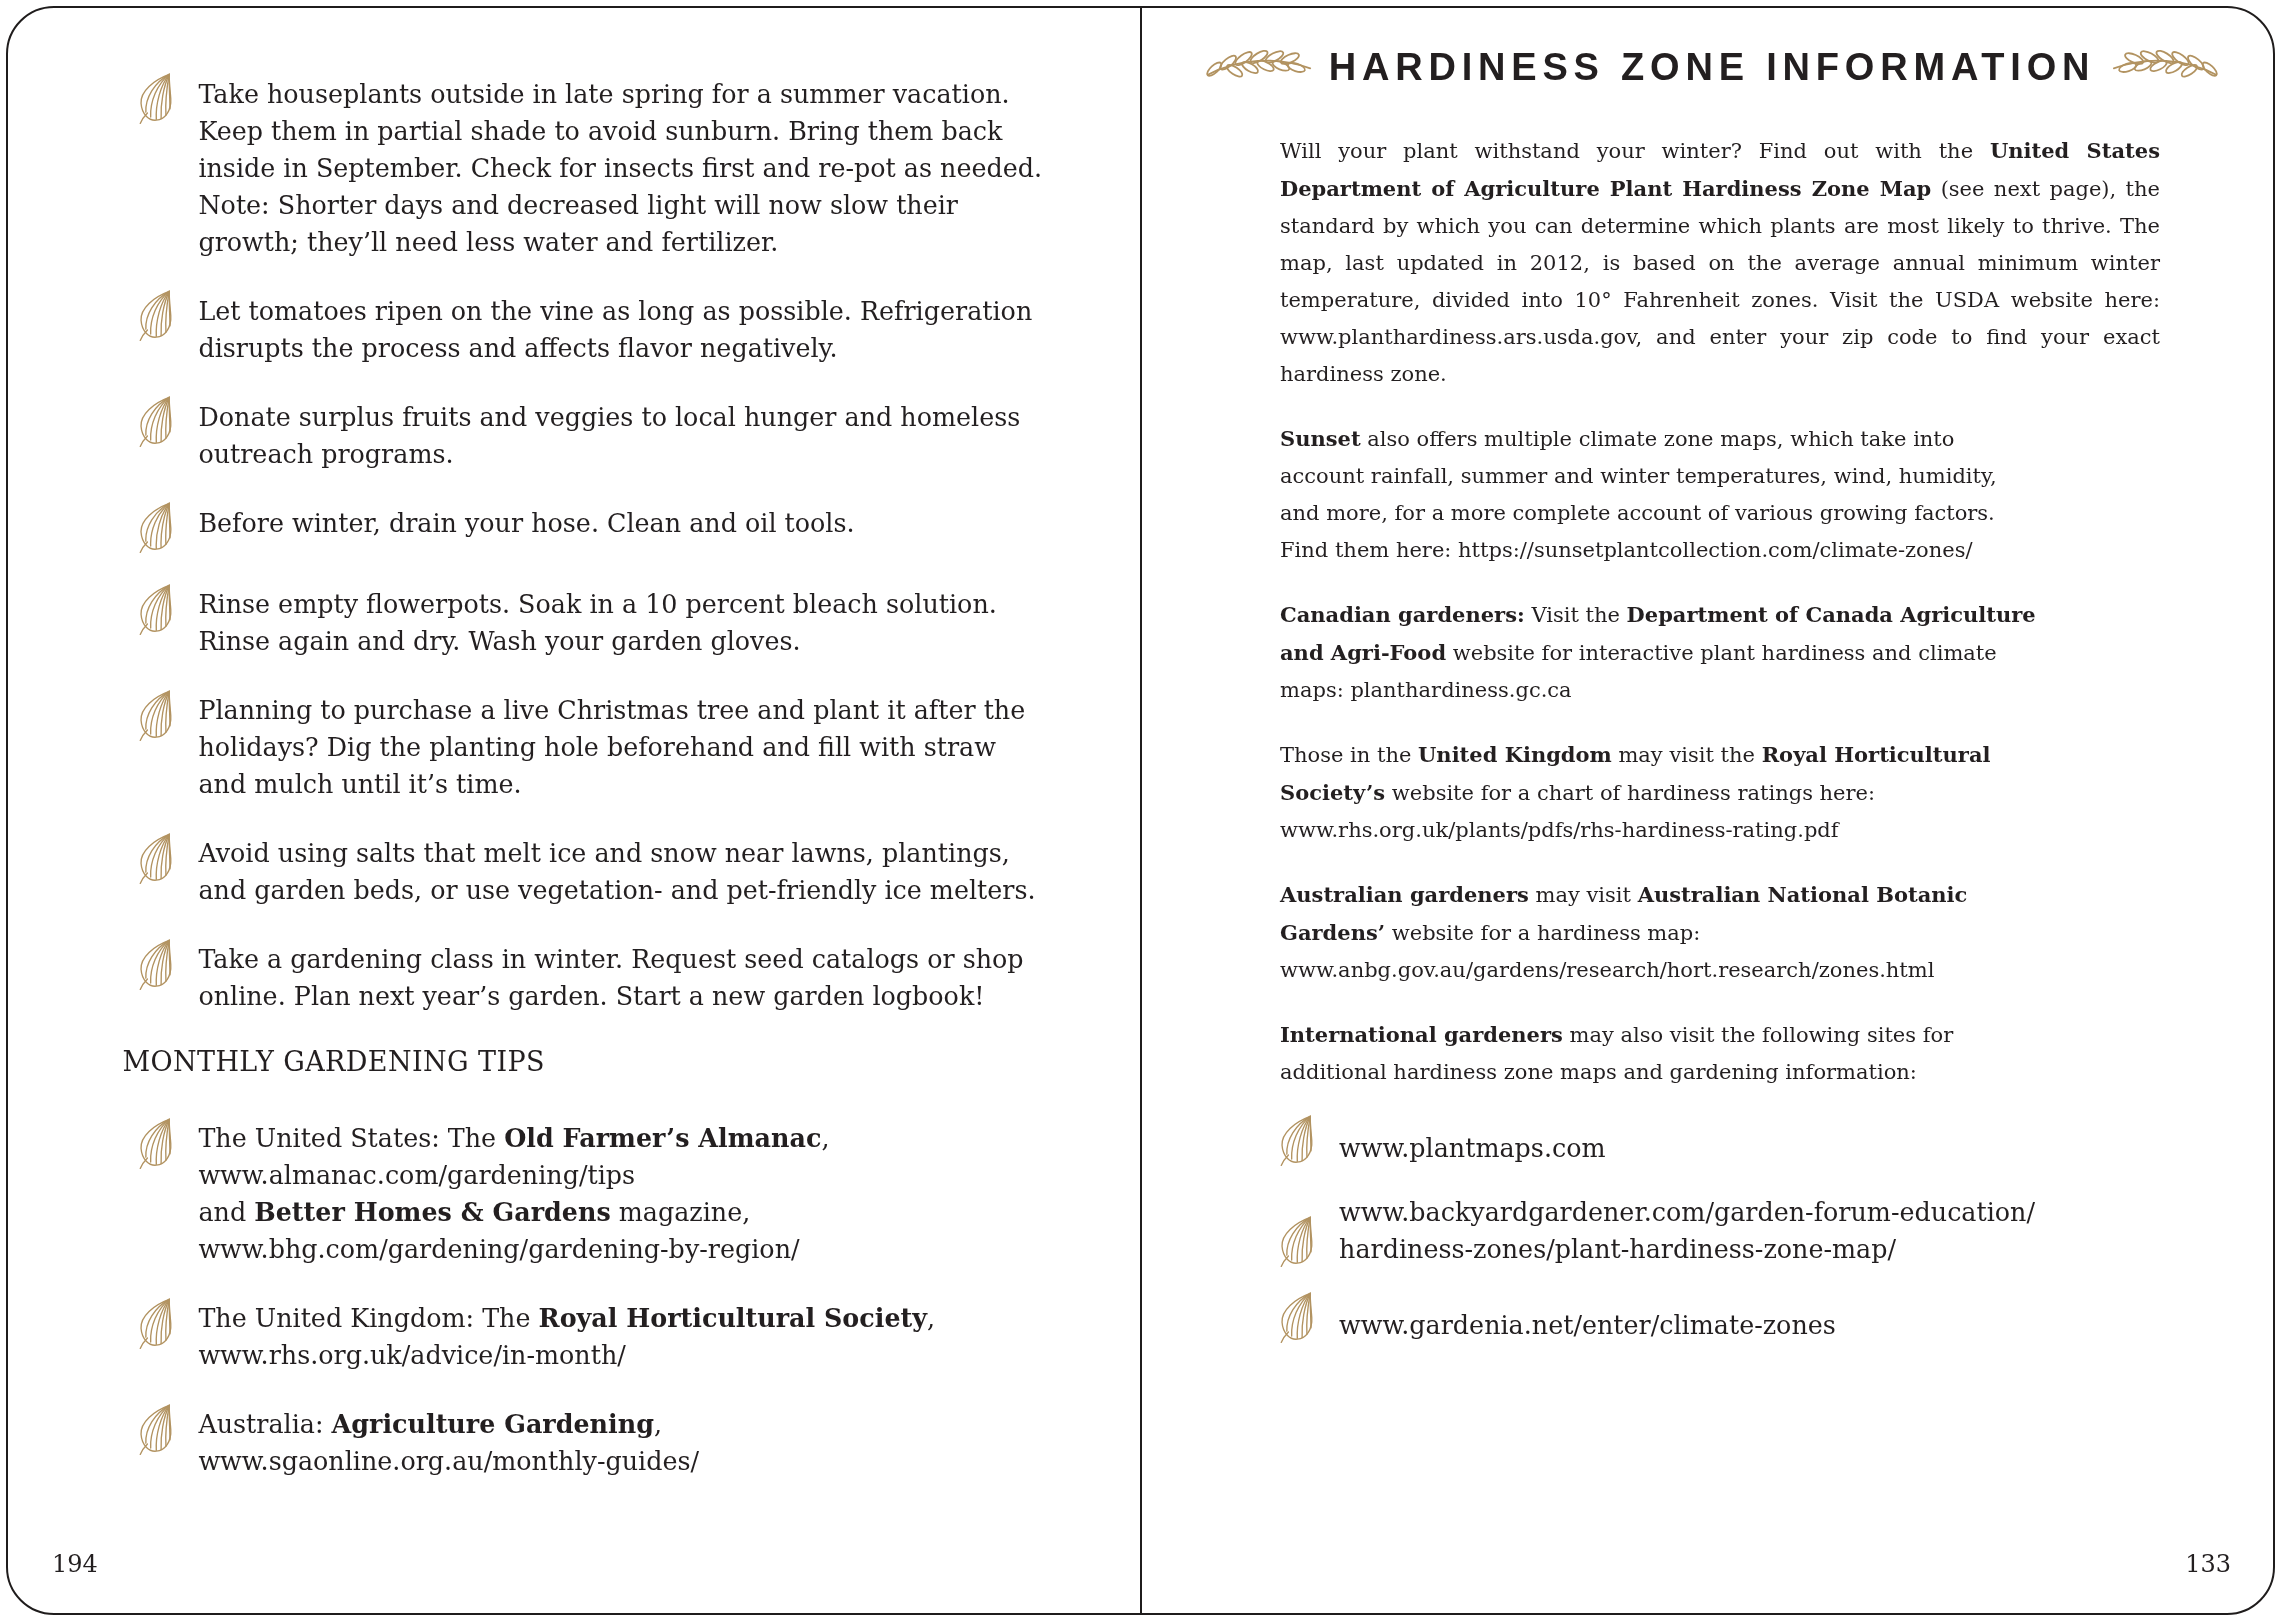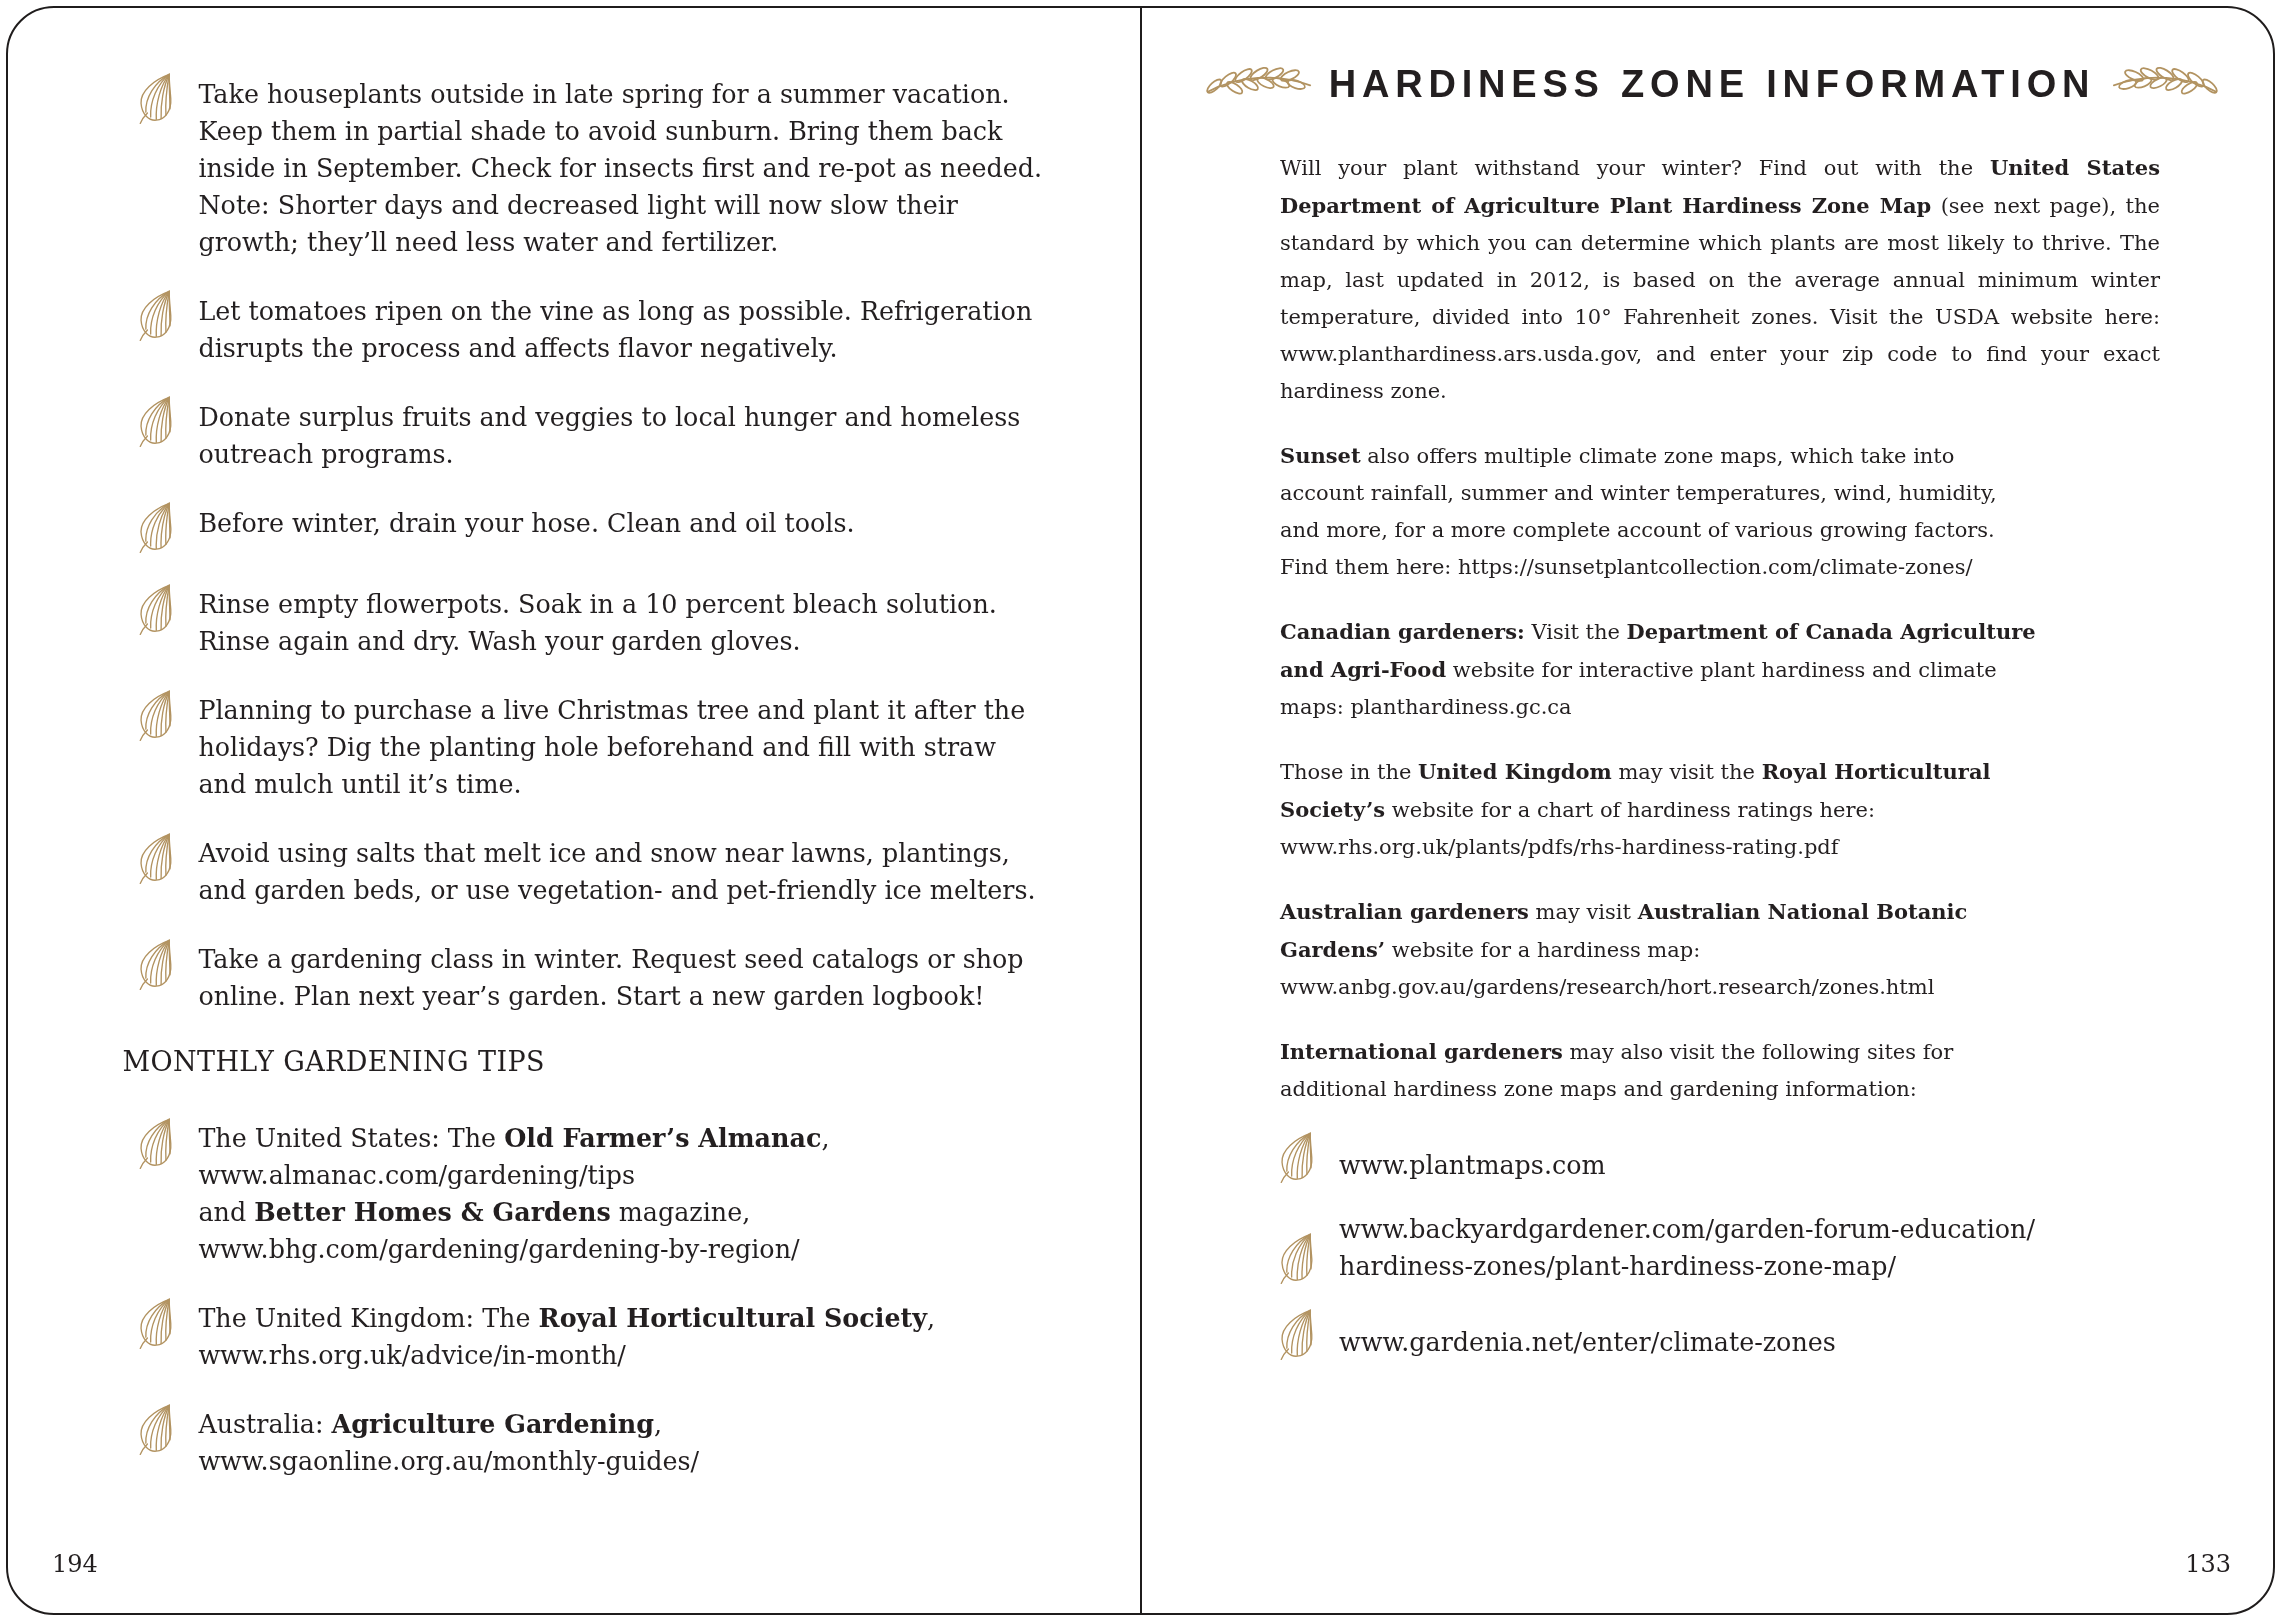--- a/index.html
+++ b/index.html
@@ -5,21 +5,21 @@
   html,body{margin:0;padding:0;background:#ffffff;}
   body{width:2281px;height:1621px;overflow:hidden;
        font-family:"DejaVu Serif", serif;color:var(--ink,#231f20);}
   .spread{position:relative;width:2281px;height:1621px;background:var(--paper,#fff);}
   .border-frame{position:absolute;inset:6.2px;border:2.2px solid var(--line,#1f1c1c);
        border-radius:48px;pointer-events:none;}
   .divider{position:absolute;left:1140px;top:6.2px;bottom:6.2px;width:1.8px;
        background:var(--line,#1f1c1c);}
   .page{position:absolute;top:0;height:100%;box-sizing:border-box;}
   .page.left{left:0;width:1141px;padding:76px 53px 0 134px;}
-  .page.right{left:1142px;width:1140px;padding:17px 122px;}
+  .page.right{left:1142px;width:1140px;padding:0 122px;}
   .tip{display:flex;align-items:flex-start;margin:0 0 32px 0;}
   .tip .onion{width:43px;height:53px;flex:0 0 43px;margin:-3.6px 21.4px 0 0;
        color:var(--gold,#b29361);}
   .tip-text{margin:0;font-size:25.4px;line-height:37px;max-width:882px;}
   .section-heading{font-family:"DejaVu Serif", serif;font-weight:normal;
        font-size:27px;letter-spacing:0.4px;margin:10.7px 0 43px -11.6px;line-height:1.1;}
   .title-row{display:flex;justify-content:center;align-items:center;gap:14.3px;
        margin:45px 0 0 0;}
   .laurel{width:110px;height:39px;color:var(--gold,#b29361);flex:0 0 auto;}
   .laurel.flip{transform:scaleX(-1);}

